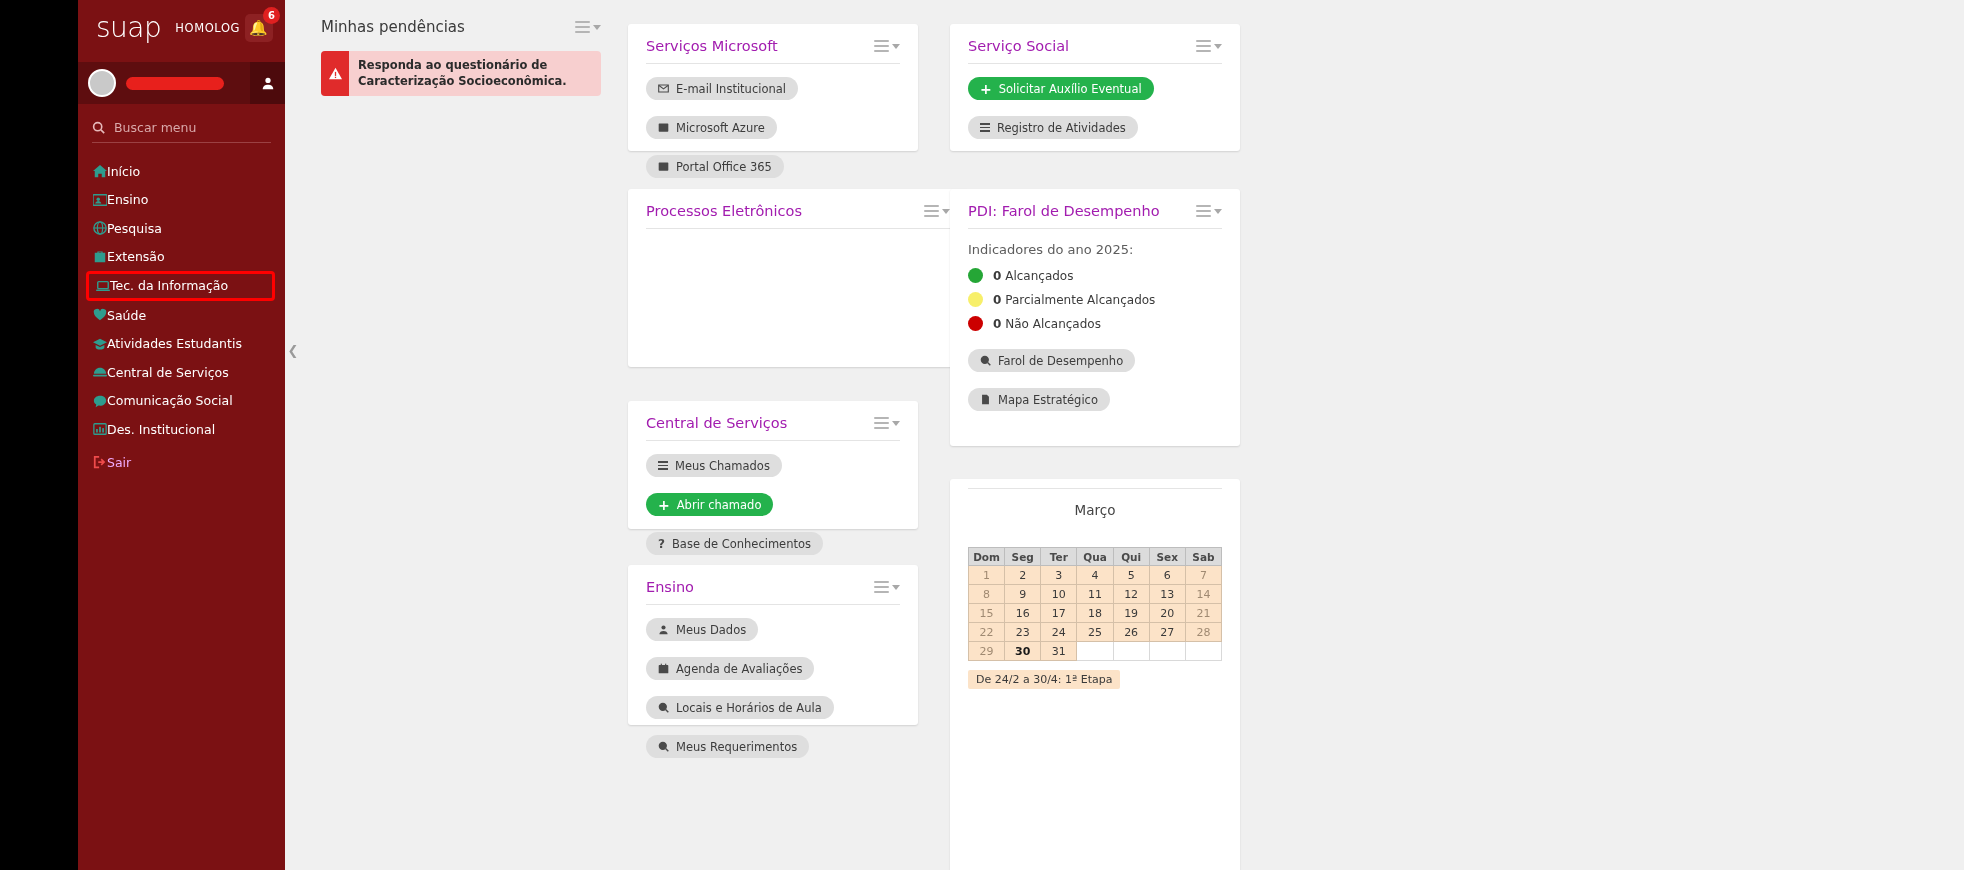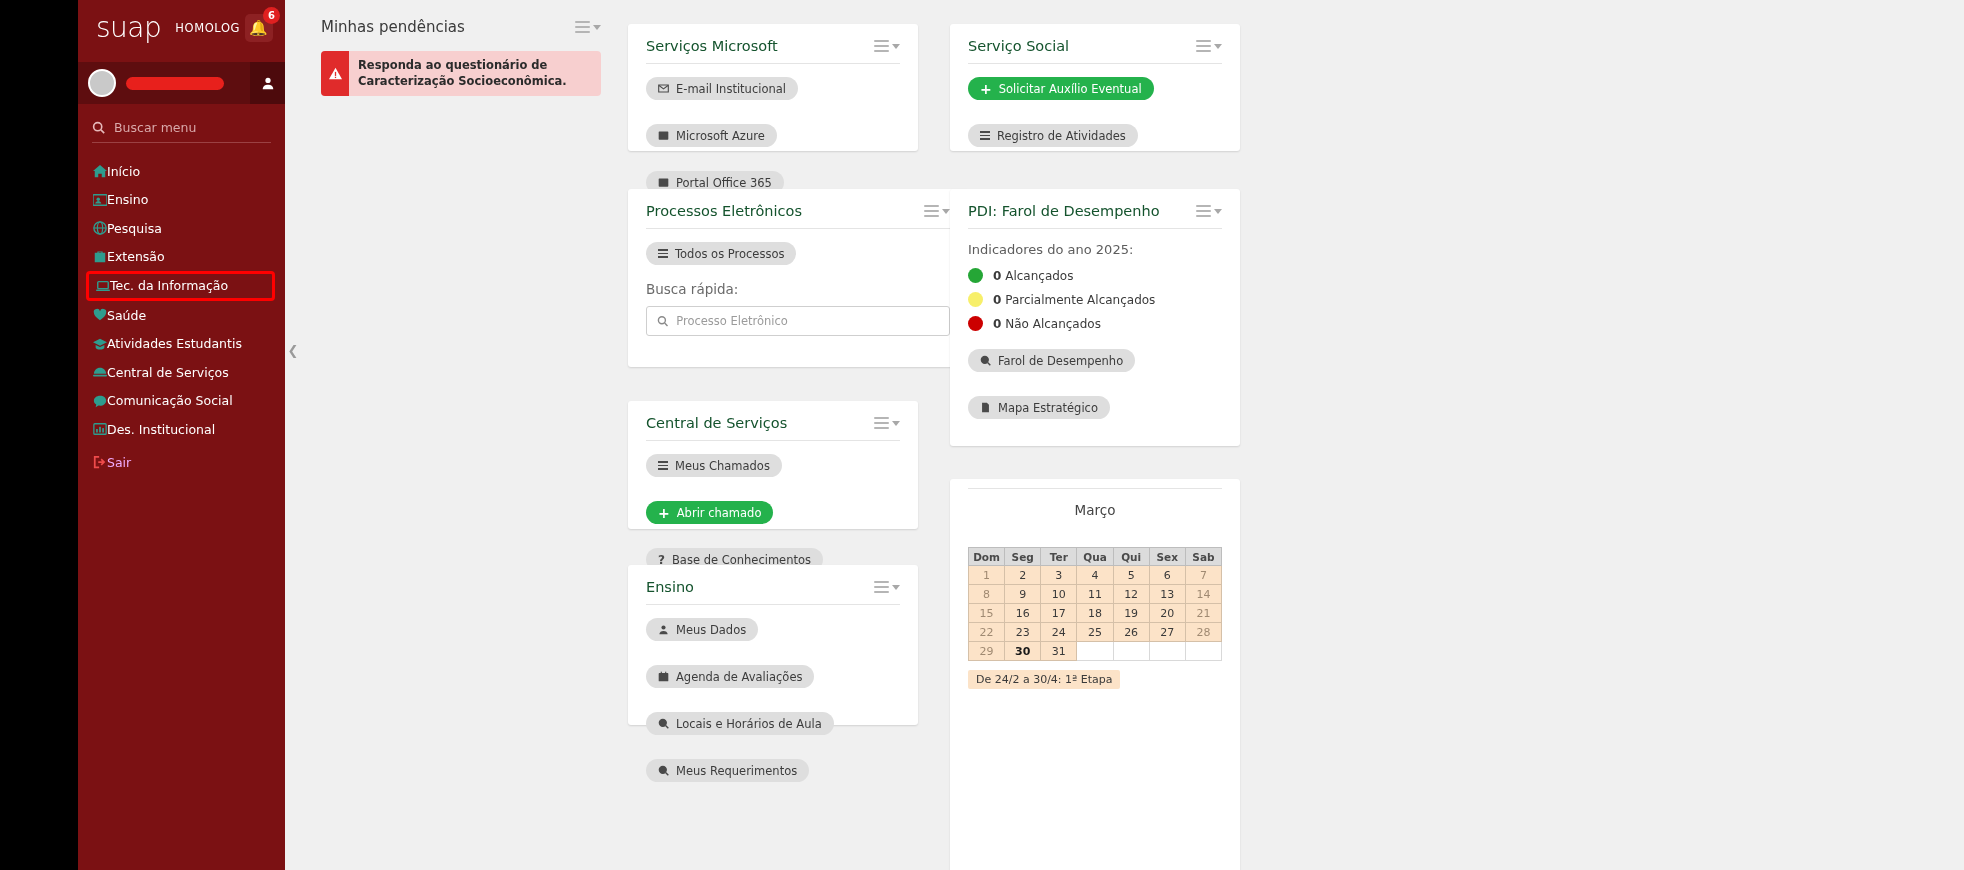--- a/index.html
+++ b/index.html
@@ -121,25 +121,25 @@
   }
 
   .card {
     position: absolute; background: #fff; border-radius: 3px;
     box-shadow: 0 1px 2px rgba(0,0,0,0.13);
   }
   .card-head {
     display: flex; align-items: center; justify-content: space-between;
     padding: 14px 18px 0 18px;
   }
-  .card-title { font-size: 14.5px; color: #14532d; font-weight: 400; }
+  .card-title { font-size: 14.5px; color: #a21caf; font-weight: 400; }
   .card-rule { margin: 9px 18px 0 18px; border-top: 1px solid #e4e4e4; }
   .card-body { padding: 13px 18px 16px 18px; }
 
-  .pillrow { display: flex; flex-wrap: wrap; gap: 24px; }
+  .pillrow { display: flex; flex-wrap: wrap; gap: 16px; }
   .pill {
     display: inline-flex; align-items: center; gap: 7px;
     background: #dedede; color: #3c3c3c;
     border-radius: 13px; height: 23px; padding: 0 12px;
     font-size: 11.5px; white-space: nowrap; cursor: pointer;
   }
   .pill svg { width: 11px; height: 11px; fill: #4a4a4a; flex: 0 0 11px; }
   .pill.green { background: #24b24c; color: #fff; }
   .pill .qmark { font-size: 12px; font-weight: 700; color: #4a4a4a; line-height: 1; }
   .pill .plus { font-size: 14px; font-weight: 700; color: #fff; line-height: 1; }
@@ -426,40 +426,20 @@
         <span class="hamburger">
           <span class="bars">
               <i></i>
               <i></i>
               <i></i>
             </span>
           <span class="caret"></span>
         </span>
       </div>
       <div class="card-rule"></div>
-      <div class="card-body">
-        <div class="pillrow">
-          <span class="pill">
-            <span class="burg">
-                <i></i>
-                <i></i>
-                <i></i>
-              </span>
-            <span>Todos os Processos</span>
-          </span>
-        </div>
-        <div class="busca-label">Busca rápida:</div>
-        <div class="busca-box">
-          <svg viewBox="0 0 16 16">
-              <circle cx="7" cy="7" r="5"></circle>
-              <line x1="11" y1="11" x2="15" y2="15"></line>
-            </svg>
-          <input placeholder="Processo Eletrônico" style="">
-        </div>
-      </div>
     </div>
 
     <div class="card" style="left:665px; top:189px; width:290px; height:257px;">
       <div class="card-head">
         <span class="card-title">PDI: Farol de Desempenho</span>
         <span class="hamburger">
           <span class="bars">
               <i></i>
               <i></i>
               <i></i>

